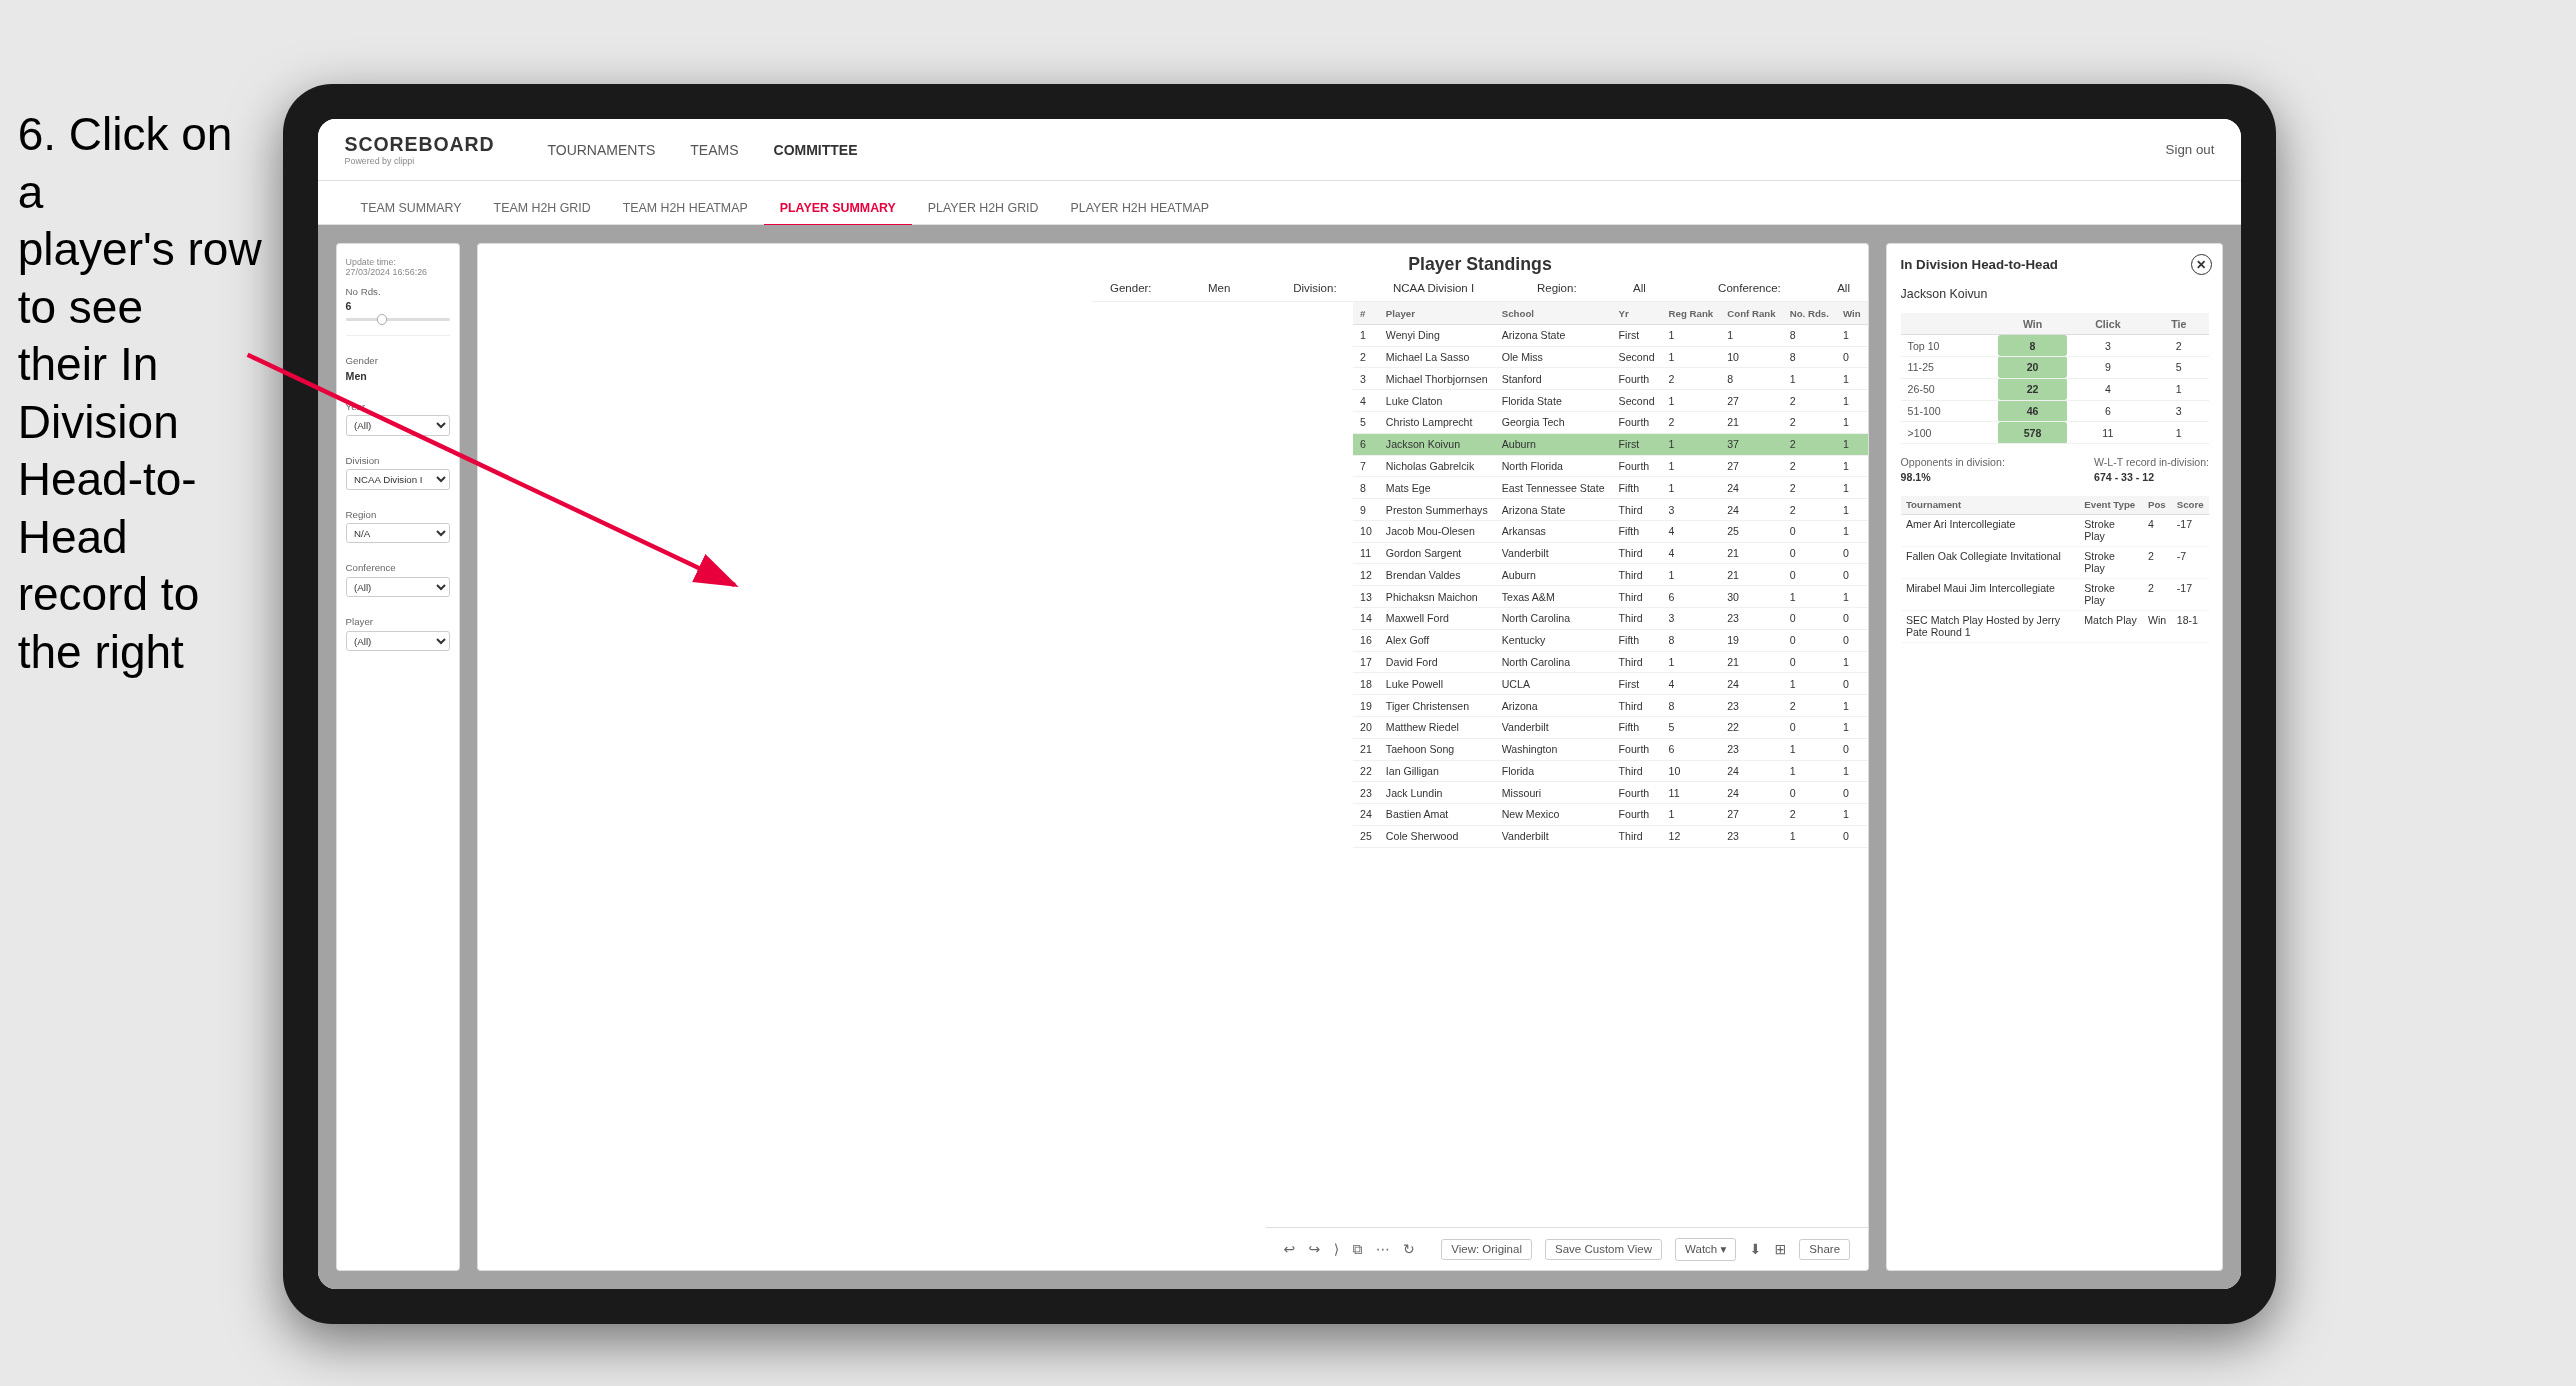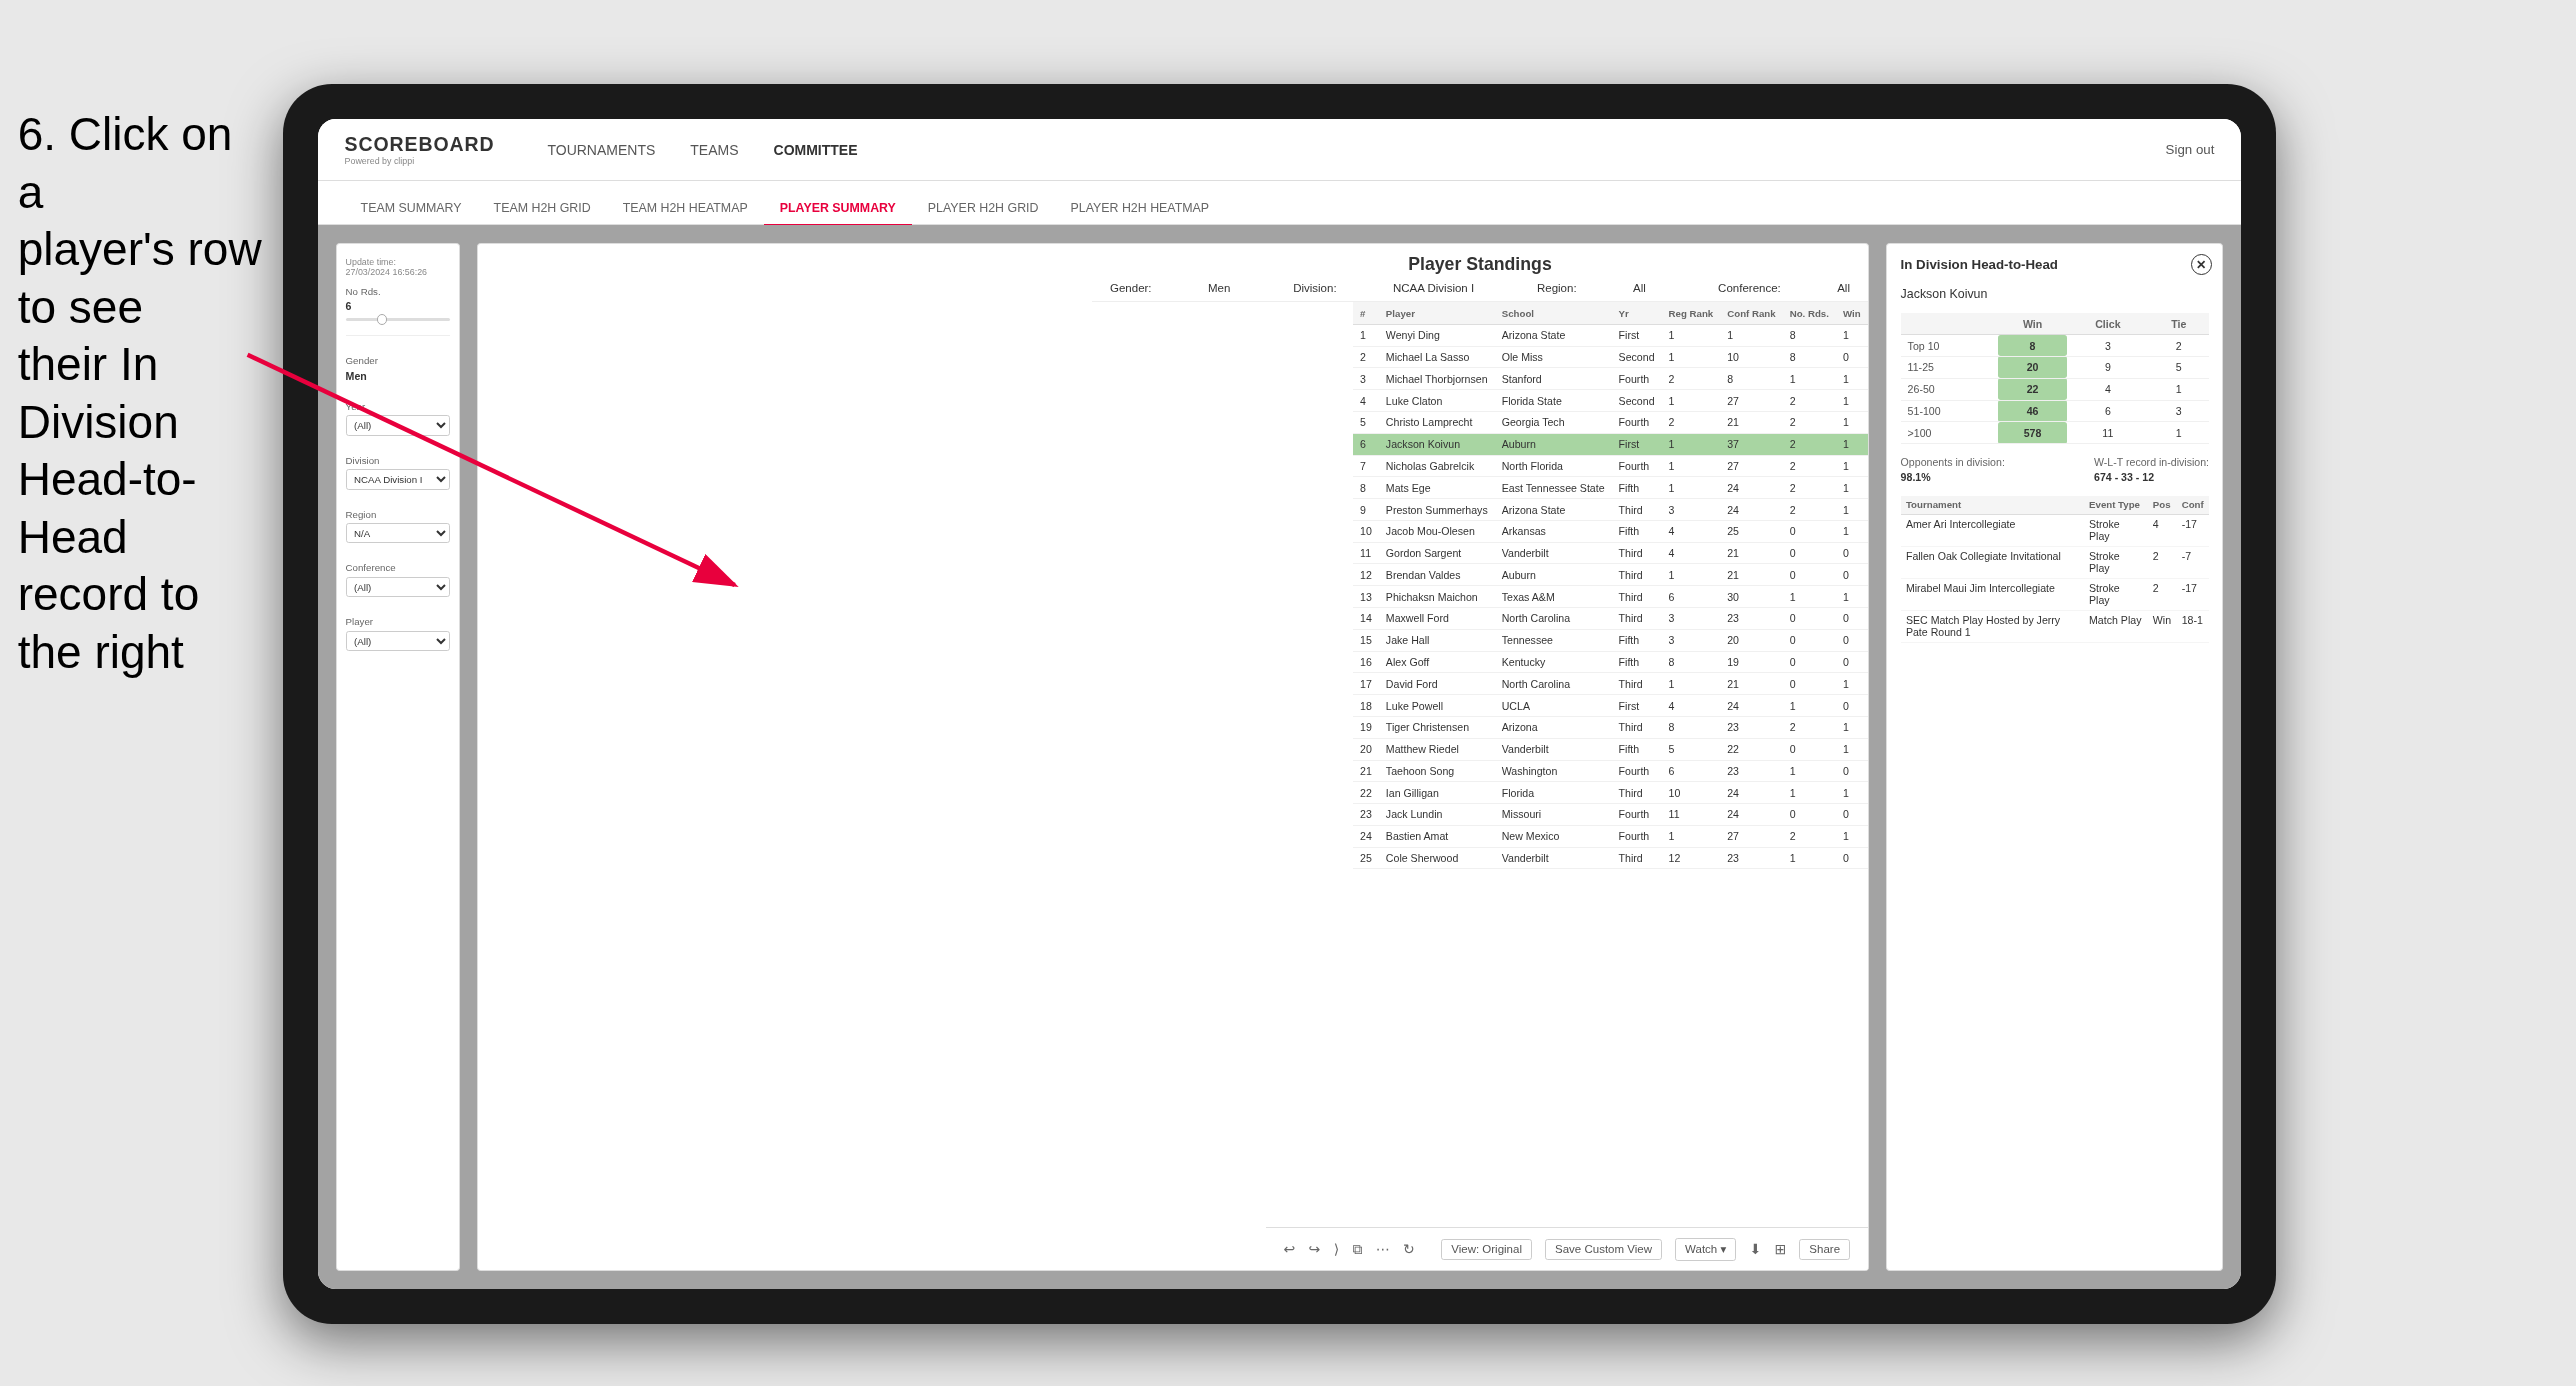--- a/index.html
+++ b/index.html
@@ -684,30 +684,20 @@
     <td>14</td>
     <td>Maxwell Ford</td>
     <td>North Carolina</td>
     <td>Third</td>
     <td>3</td>
     <td>23</td>
     <td>0</td>
     <td>0</td>
   </tr>
                 <tr>
-    <td>15</td>
-    <td>Jake Hall</td>
-    <td>Tennessee</td>
-    <td>Fifth</td>
-    <td>3</td>
-    <td>20</td>
-    <td>0</td>
-    <td>0</td>
-  </tr>
-                <tr>
     <td>16</td>
     <td>Alex Goff</td>
     <td>Kentucky</td>
     <td>Fifth</td>
     <td>8</td>
     <td>19</td>
     <td>0</td>
     <td>0</td>
   </tr>
                 <tr>
@@ -879,21 +869,21 @@
             <div class="h2h-stat-value">674 - 33 - 12</div>
           </div>
         </div>
 
         <table class="tournament-table">
           <thead>
             <tr>
               <th>Tournament</th>
               <th>Event Type</th>
               <th>Pos</th>
-              <th>Conf</th>
+              <th>Score</th>
             </tr>
           </thead>
           <tbody id="tournament-tbody">
           <tr>
     <td>Amer Ari Intercollegiate</td>
     <td>Stroke Play</td>
     <td>4</td>
     <td>-17</td>
   </tr>
               <tr>

